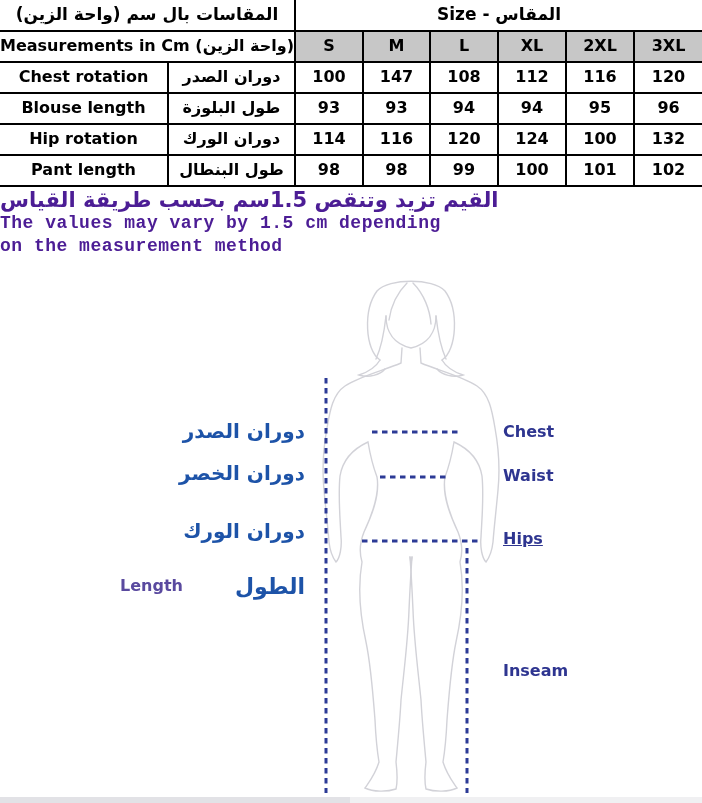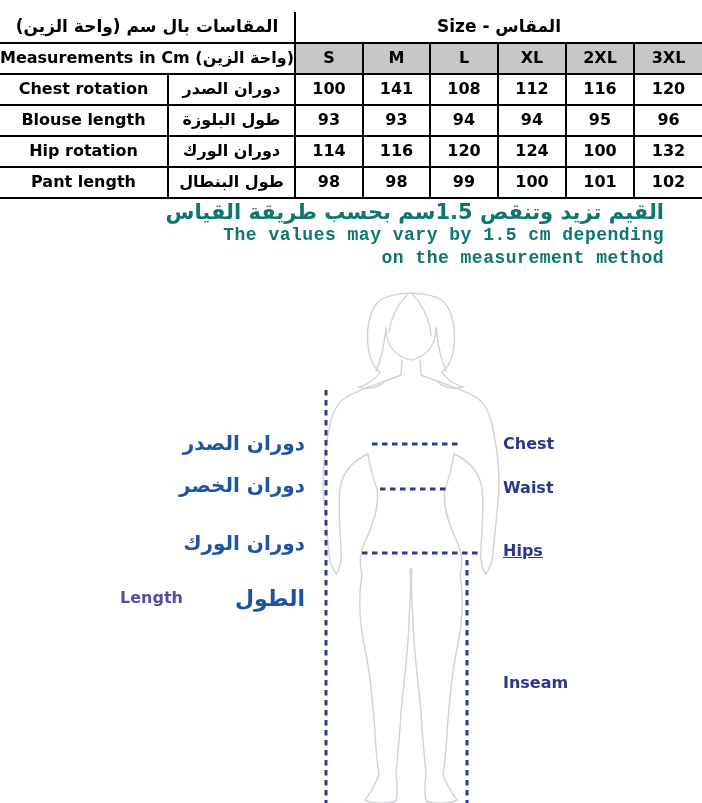--- a/index.html
+++ b/index.html
@@ -11,36 +11,36 @@
     --dash-navy:#2c3a96;
     --figure-gray:#d2d2d8;
   }
   *{margin:0;padding:0;box-sizing:border-box;}
   html,body{width:702px;height:803px;background:#ffffff;overflow:hidden;
     font-family:"DejaVu Sans","Liberation Sans",sans-serif;}
   .page{position:relative;width:702px;height:803px;background:#fff;}
 
   
   table.size-table{border-collapse:collapse;width:702px;table-layout:fixed;
-    font-weight:bold;color:#000;margin-top:12px;}
+    font-weight:bold;color:#000;}
   table.size-table td{border:2px solid var(--table-border);text-align:center;
     vertical-align:middle;height:31px;font-size:16px;line-height:1.05;
     overflow:hidden;white-space:nowrap;}
   table.size-table tr:first-child td{border-top:none;}
   table.size-table td:first-child{border-left:none;}
   table.size-table td:last-child{border-right:none;}
   table.size-table tr.hdr-row td{font-size:17px;}
   table.size-table tr.hdr-row td{border-bottom-width:1px;}
   td.size-cell{background:var(--header-gray);font-size:17px;}
   td.lbl-en{font-size:16px;}
   td.lbl-ar{font-size:16px;}
   td.val{font-size:17px;}
 
   
-  .note{position:absolute;left:0;top:188px;width:664px;text-align:right;color:#0f766e;}
+  .note{position:absolute;left:0;top:188px;width:664px;text-align:left;color:#4c1d95;}
   .note .ar{font-size:21px;font-weight:bold;direction:rtl;}
   .note .en{font-size:18px;font-weight:bold;letter-spacing:.5px;line-height:1.25;font-family:Liberation Mono, monospace;}
 
   
   .diagram{position:absolute;left:0;top:270px;width:702px;height:527px;}
   .diagram svg{position:absolute;left:0;top:0;}
   .dlabel{position:absolute;white-space:nowrap;}
   .dlabel.ar-blue{color:var(--label-blue);font-weight:bold;font-size:20px;
     direction:rtl;text-align:right;}
   .dlabel.navy{color:var(--label-navy);font-weight:bold;font-size:16px;}
@@ -81,21 +81,21 @@
       <td class="size-cell">L</td>
       <td class="size-cell">XL</td>
       <td class="size-cell">2XL</td>
       <td class="size-cell">3XL</td>
     </tr>
 
     <tr>
       <td class="lbl-en">Chest rotation</td>
       <td class="lbl-ar" dir="rtl">دوران الصدر</td>
       <td class="val">100</td>
-      <td class="val">141</td>
+      <td class="val">147</td>
       <td class="val">108</td>
       <td class="val">112</td>
       <td class="val">116</td>
       <td class="val">120</td>
     </tr>
     <tr>
       <td class="lbl-en">Blouse length</td>
       <td class="lbl-ar" dir="rtl">طول البلوزة</td>
       <td class="val">93</td>
       <td class="val">93</td>

